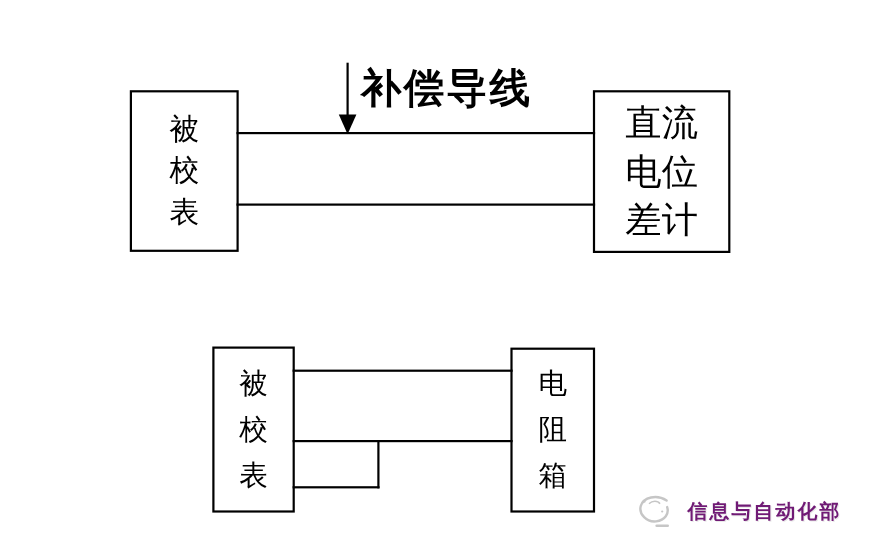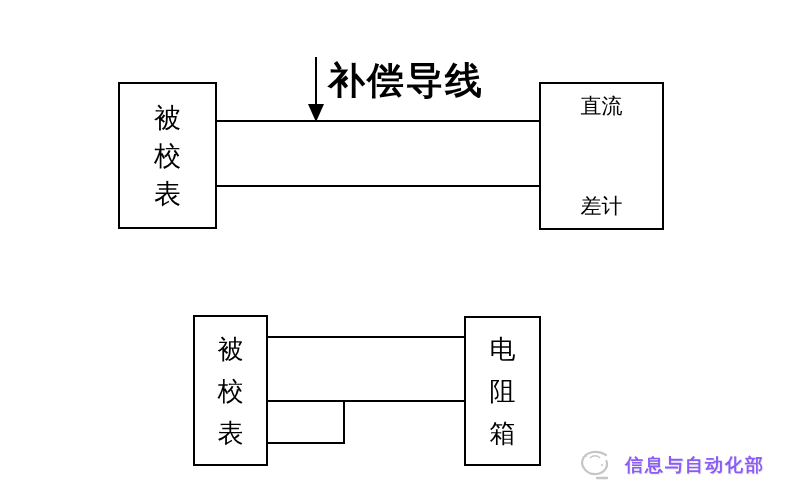--- a/index.html
+++ b/index.html
@@ -49,39 +49,39 @@
     font-weight: bold;
     font-size: 37px;
     line-height: 38px;
     letter-spacing: 2px;
     color: #000000;
     white-space: nowrap;
     margin-top: 41px;
   }
   
   .box.top-left  { left: 118px; top: 82px;  width: 99px;  height: 147px; font-size: 27px; line-height: 38px; }
-  .box.top-right { left: 539px; top: 82px;  width: 125px; height: 148px; font-size: 21px; line-height: 44px; justify-content: space-between; }
+  .box.top-right { left: 539px; top: 82px;  width: 125px; height: 148px; font-size: 33px; line-height: 44px; }
   
   .box.bot-left  { left: 193px; top: 315px; width: 75px;  height: 151px; font-size: 26px; line-height: 42px; }
   .box.bot-right { left: 464px; top: 316px; width: 77px;  height: 150px; font-size: 26px; line-height: 42px; }
   
   .watermark {
     position: absolute;
     left: 576px;
     top: 448px;
     display: flex;
     align-items: center;
     gap: 9px;
   }
   .watermark-text {
     font-family: "DejaVu Sans", sans-serif;
     font-weight: bold;
     font-size: 18px;
     letter-spacing: 2px;
-    color: #8b5cf6;
+    color: #701a75;
     text-shadow: 1px 1px 0 #e9e9e9;
     white-space: nowrap;
   }
 </style>
 </head>
 <body>
 
 <div class="canvas">
 
   <div class="diagram-title" style="left:328px; top:21px;">补偿导线</div>
@@ -90,20 +90,21 @@
   <div class="arrow-head" style="left:308px; top:104px;"></div>
 
   <div class="box top-left">
     <span>被</span>
     <span>校</span>
     <span>表</span>
   </div>
 
   <div class="box top-right">
     <span>直流</span>
+    <span>电位</span>
     <span>差计</span>
   </div>
 
   <div class="wire" style="left:215px; top:120px; width:326px; height:2px;"></div>
   <div class="wire" style="left:215px; top:185px; width:326px; height:2px;"></div>
 
   <div class="box bot-left">
     <span>被</span>
     <span>校</span>
     <span>表</span>

